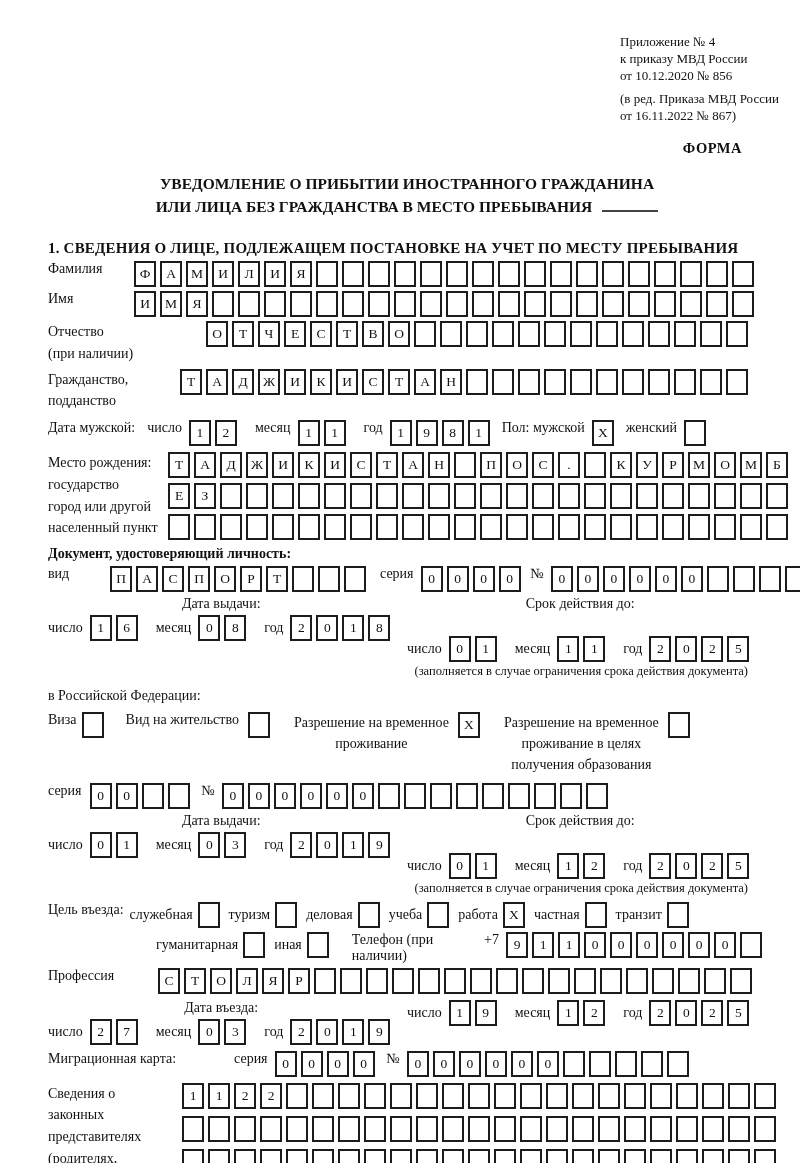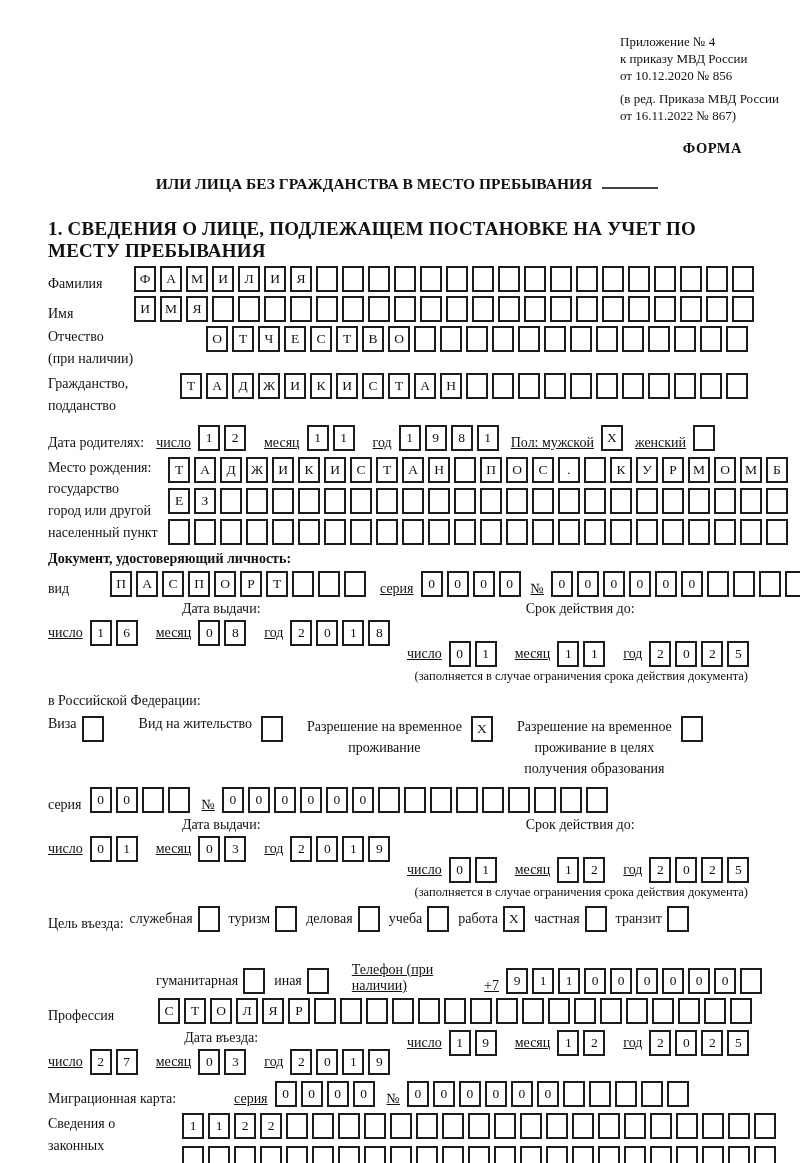--- a/index.html
+++ b/index.html
@@ -12,24 +12,24 @@
   .page { padding: 34px 34px 0 48px; }
 
   
   .annex { margin-left: 572px; width: 200px; font-size: 13px; line-height: 1.3; }
   .annex .ln3 { margin-bottom: 6px; }
   .forma { text-align: right; font-weight: 700; font-size: 14.5px; margin: 16px 24px 0 0; letter-spacing: .5px; }
 
   
   .title { text-align: center; font-weight: 700; font-size: 15.5px; line-height: 1.45; margin-top: 16px; }
   .blank-line { display: inline-block; width: 56px; border-bottom: 2px solid #444; vertical-align: baseline; margin-left: 10px; }
-  .sec-heading { font-weight: 700; font-size: 19px; margin: 22px 0 4px 0; letter-spacing: .2px; }
+  .sec-heading { font-weight: 700; font-size: 15px; margin: 22px 0 4px 0; letter-spacing: .2px; }
 
   
-  .row { display: flex; align-items: flex-end; margin: 4px 0; }
+  .row { display: flex; align-items: flex-start; margin: 4px 0; }
   .row.top { align-items: flex-start; }
   .lab { flex: none; }
   .lab-col { display: flex; flex-direction: column; flex: none; line-height: 1.55; }
   .w86 { width: 86px; } .w158 { width: 158px; } .w132 { width: 132px; }
   .w120 { width: 120px; } .w110 { width: 110px; } .w62 { width: 62px; } .w134 { width: 134px; }
 
   
   .cells { display: flex; flex: none; }
   .cell {
     flex: none; width: 22px; height: 26px; margin-right: 4px;
@@ -38,55 +38,56 @@
     font-size: 13.5px; font-family: "Liberation Serif", serif;
   }
   .stack { display: flex; flex-direction: column; gap: 5px; }
 
   
   .dates { display: flex; margin: 2px 0; }
   .dcol-l { flex: 0 0 47%; display: flex; flex-direction: column; }
   .dcol-r { flex: 1; display: flex; flex-direction: column; gap: 21px; }
   .dhead { text-align: center; margin-bottom: 3px; }
   .dline { display: flex; align-items: center; }
-  .dlab { margin-right: 7px; text-decoration: underline; }
+  .dlab { margin-right: 7px; }
   .dgap { margin-left: 14px; }
   .note { font-size: 12.5px; text-align: right; margin: 2px 18px 4px 0; }
 
   
   .intro { margin: 6px 0 2px 0; line-height: 1.6; }
   .opts { display: flex; align-items: flex-start; margin: 4px 0 8px 0; }
   .opt { display: flex; align-items: flex-start; }
   .opt .cell { margin-left: 9px; }
   .opt-lines { display: flex; flex-direction: column; text-align: center; line-height: 1.5; }
 
   
   .p-opt { display: flex; align-items: center; }
   .p-opt .p-lbl { margin-right: 5px; }
   .p-opt .cell { margin-right: 9px; }
-  .indent { margin-left: 108px; margin-top: 32px; }
+  .indent { margin-left: 108px; }
 
   .center-bold { text-align: left; font-weight: 700; margin: 6px 0 4px 0; }
   .mr6 { margin-right: 6px; } .ml8 { margin-left: 8px; } .ml14 { margin-left: 14px; }
 </style>
 </head>
 <body>
 
 <div class="page">
 
   <div class="annex">
     <div>Приложение № 4</div>
     <div>к приказу МВД России</div>
     <div class="ln3">от 10.12.2020 № 856</div>
     <div>(в ред. Приказа МВД России</div>
     <div>от 16.11.2022 № 867)</div>
   </div>
   <div class="forma">ФОРМА</div>
 
   <div class="title">
+    <div>УВЕДОМЛЕНИЕ О ПРИБЫТИИ ИНОСТРАННОГО ГРАЖДАНИНА</div>
     <div><span>ИЛИ ЛИЦА БЕЗ ГРАЖДАНСТВА В МЕСТО ПРЕБЫВАНИЯ</span><span class="blank-line"></span></div>
   </div>
 
   <div class="sec-heading">1. СВЕДЕНИЯ О ЛИЦЕ, ПОДЛЕЖАЩЕМ ПОСТАНОВКЕ НА УЧЕТ ПО МЕСТУ ПРЕБЫВАНИЯ</div>
 
   <div class="row">
     <span class="lab w86">Фамилия</span>
     <span class="cells">
         <span class="cell">Ф</span>
         <span class="cell">А</span>
@@ -200,21 +201,21 @@
         <span class="cell"></span>
         <span class="cell"></span>
         <span class="cell"></span>
         <span class="cell"></span>
         <span class="cell"></span>
         <span class="cell"></span>
       </span>
   </div>
 
   <div class="row" style="margin-top:8px">
-    <span class="lab">Дата родителях:</span>
+    <span class="lab">Дата мужской:</span>
     <span class="dlab" style="margin-left:12px">число</span>
     <span class="cells">
         <span class="cell">1</span>
         <span class="cell">2</span>
       </span>
     <span class="dlab dgap">месяц</span>
     <span class="cells">
         <span class="cell">1</span>
         <span class="cell">1</span>
       </span>
@@ -408,21 +409,21 @@
 
   <div class="intro">
     <div>в Российской Федерации:</div>
   </div>
 
   <div class="opts">
     <span class="opt">
       <span>Виза</span>
       <span class="cell" style="margin-left:5px"></span>
     </span>
-    <span class="opt" style="margin-left:31px">
+    <span class="opt" style="margin-left:18px">
       <span>Вид на жительство</span>
       <span class="cell"></span>
     </span>
     <span class="opt" style="margin-left:20px">
       <span class="opt-lines">
         <span>Разрешение на временное</span>
         <span>проживание</span>
       </span>
       <span class="cell">X</span>
     </span>

